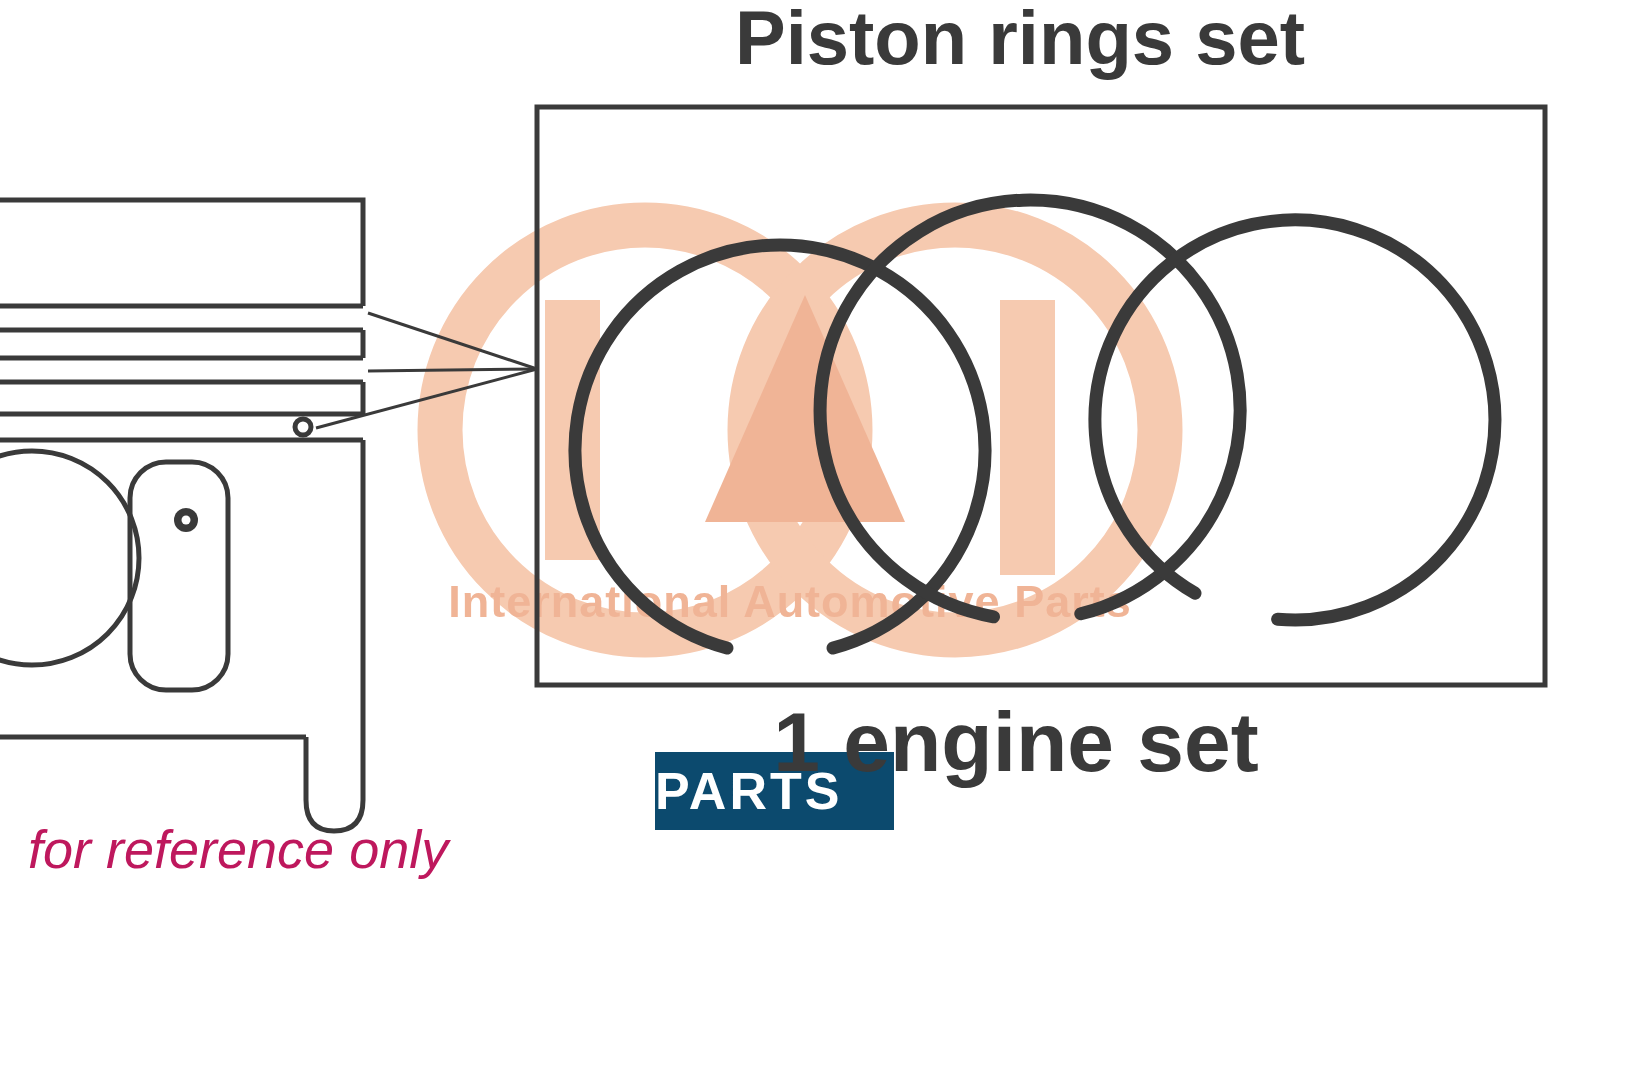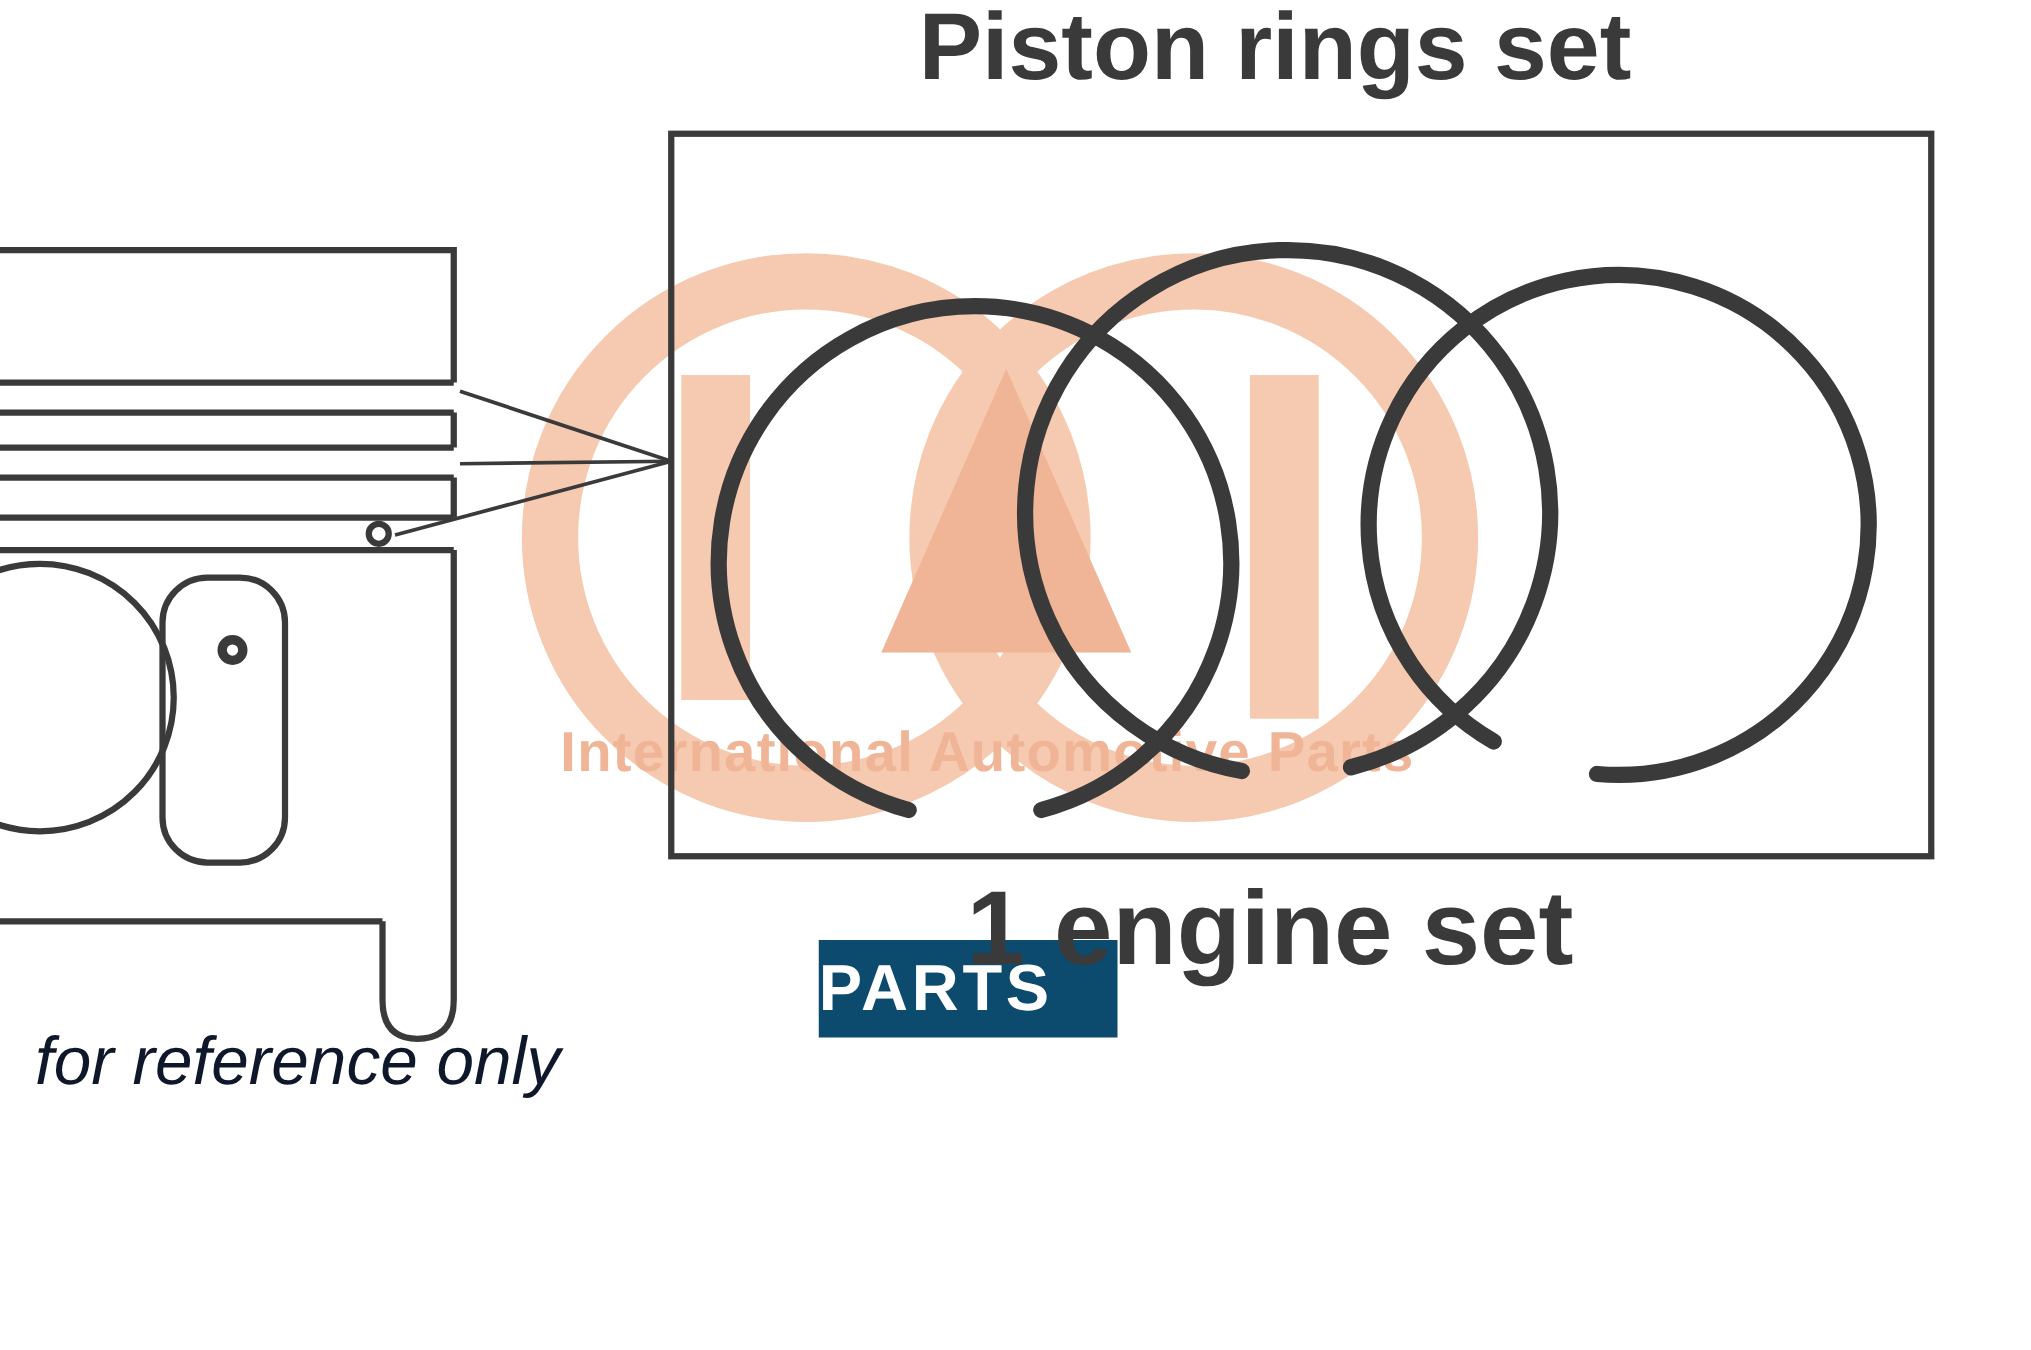--- a/index.html
+++ b/index.html
@@ -7,21 +7,21 @@
     position:relative;width:1625px;height:1080px;overflow:hidden;
     background:#ffffff;font-family:"Liberation Sans",sans-serif;
   }
   .abs{position:absolute;}
   
   .dark-text{color:#3a3a3a;font-weight:700;text-align:center;z-index:3;}
   #title{left:440px;top:-6px;width:1160px;font-size:76px;letter-spacing:0;}
   #caption{left:436px;top:694px;width:1160px;font-size:84px;}
   #ref-note{
     left:28px;top:818px;width:560px;font-size:54px;font-style:italic;
-    font-weight:400;color:#0f172a;text-align:left;z-index:3;
+    font-weight:400;color:#be185d;text-align:left;z-index:3;
   }
   
   #watermark{left:0;top:0;width:1625px;height:1080px;z-index:1;}
   .wm-text{position:absolute;color:#f0b496;font-weight:700;text-align:center;}
   #wm-brand{left:420px;top:576px;width:740px;font-size:45px;letter-spacing:1px;}
   #wm-quality{left:648px;top:688px;width:290px;font-size:52px;letter-spacing:3px;}
   #wm-badge{
     position:absolute;left:655px;top:752px;width:239px;height:78px;
     background:#0c4a6e;display:flex;align-items:center;justify-content:flex-start;
   }

